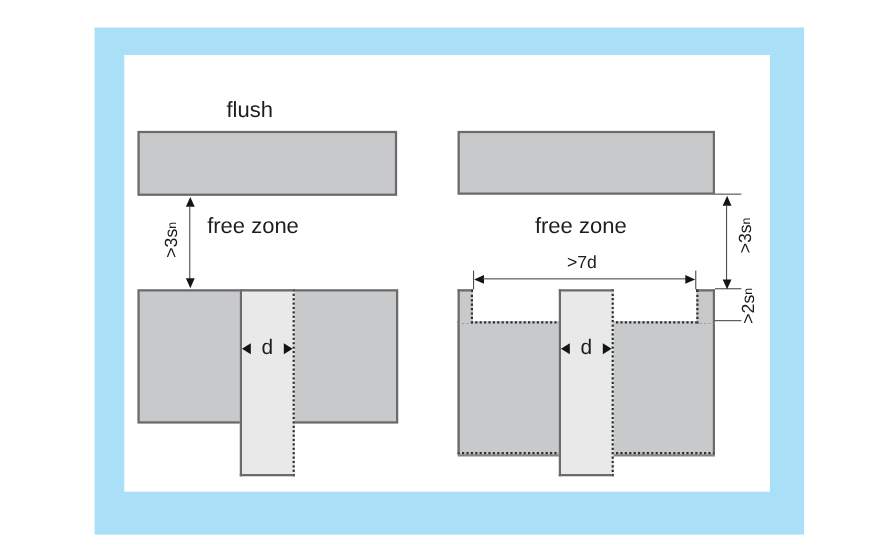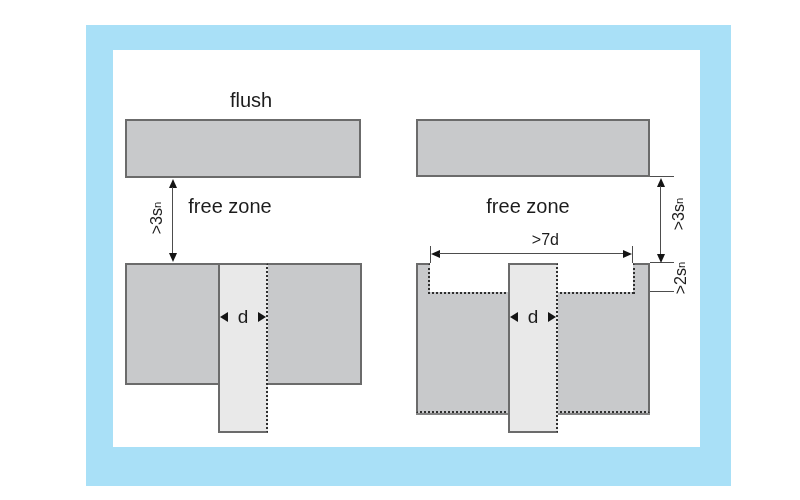--- a/index.html
+++ b/index.html
@@ -52,21 +52,21 @@
   .tri-l{width:0;height:0;border-top:5px solid transparent;border-bottom:5px solid transparent;border-right:8px solid #141414;}
   .tri-r{width:0;height:0;border-top:5px solid transparent;border-bottom:5px solid transparent;border-left:8px solid #141414;}
 </style>
 </head>
 <body>
 
 <div id="stage">
   <div class="frame"></div>
   <div class="canvas"></div>
 
-  <div class="label title" style="left:186px;top:88px;width:130px;">flush</div>
+  <div class="label title" style="left:162px;top:88px;width:130px;">flush</div>
 
   <div class="plate" style="left:125px;top:119px;width:236px;height:59px;"></div>
 
   <div class="block" style="left:125px;top:263px;width:237px;height:122px;"></div>
 
   <div class="sensor" style="left:218px;top:263px;width:50px;height:170px;"></div>
 
   <div class="vdim" style="left:168px;top:179px;height:83px;">
     <span class="ah-up"></span>
     <span class="vline"></span>
@@ -110,21 +110,21 @@
       <sub>n</sub>
   </div>
 
   <div class="label dimtext rot" style="left:649px;top:267px;width:64px;height:22px;">
     <span>&gt;2s</span>
       <sub>n</sub>
   </div>
 
   <div class="label freezone" style="left:466px;top:194px;width:124px;">free zone</div>
 
-  <div class="label dimtext" style="left:499px;top:229px;width:60px;text-align:right;">&gt;7d</div>
+  <div class="label dimtext" style="left:499px;top:229px;width:60px;">&gt;7d</div>
 
   <div class="ext-v" style="left:430px;top:246px;height:17px;"></div>
   <div class="ext-v" style="left:632px;top:246px;height:17px;"></div>
 
   <div class="hdim" style="left:431px;top:249px;width:201px;">
     <span class="ah-left"></span>
     <span class="hline"></span>
     <span class="ah-right"></span>
   </div>
 

